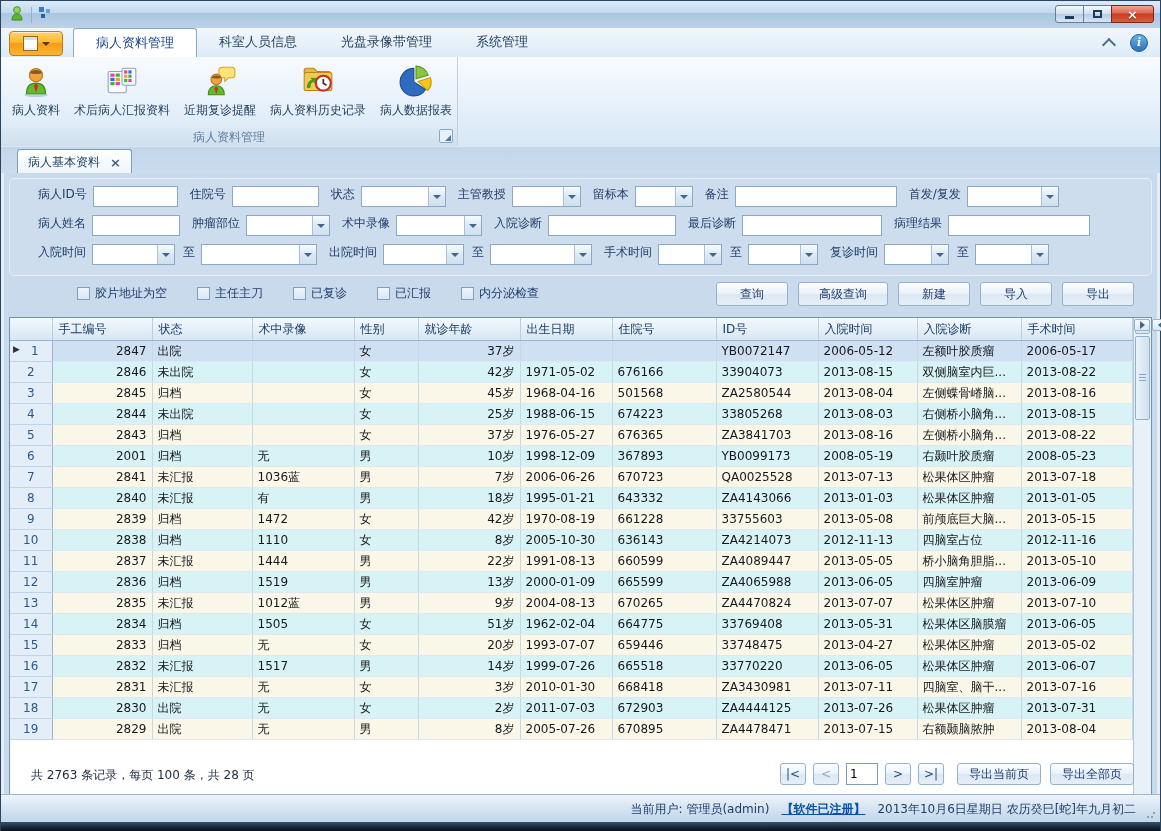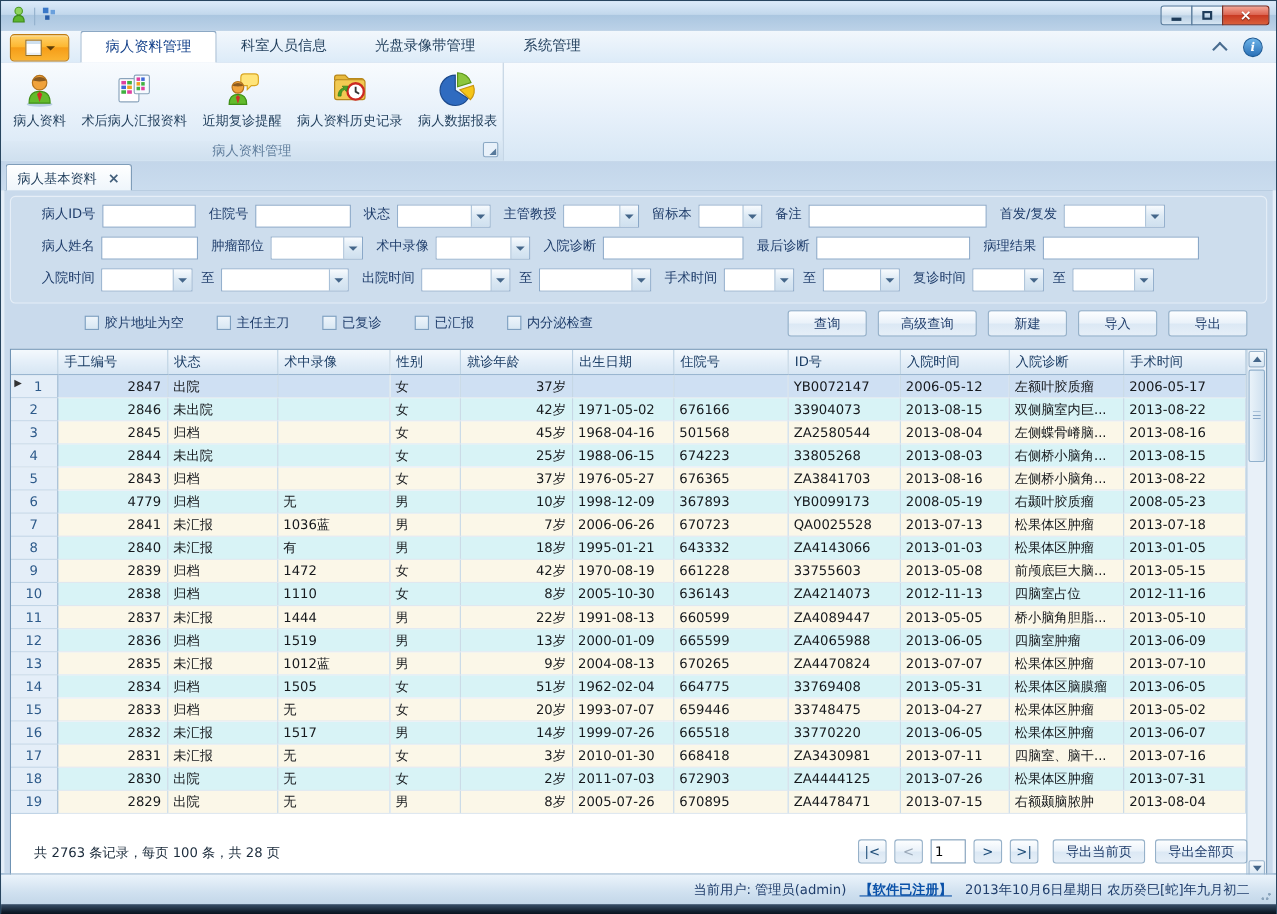--- a/index.html
+++ b/index.html
@@ -59,21 +59,21 @@
   .rcaption{position:absolute;left:0;bottom:0;width:100%;height:18px;line-height:18px;
     text-align:center;color:#5f7d9c;font-size:12px;
     background:linear-gradient(#dce9f5,#cfe0ef);}
   .dlgl{position:absolute;right:4px;bottom:3px;width:12px;height:12px;
     border:1px solid #8aa8c4;border-radius:2px;background:#e8f1fa;}
   .dlgl::after{content:"";position:absolute;right:1px;bottom:1px;width:0;height:0;
     border:3px solid transparent;border-right-color:#57799b;border-bottom-color:#57799b;}
   
   .docbar{position:absolute;left:0;top:146px;width:100%;height:26px;
     background:linear-gradient(#c3d6ea,#cadcee);border-bottom:1px solid #7f9db9;}
-  .dtab{position:absolute;left:4px;top:2px;height:24px;background:linear-gradient(#ffffff,#eef5fb);
+  .dtab{position:absolute;left:16px;top:2px;height:24px;background:linear-gradient(#ffffff,#eef5fb);
     border:1px solid #7f9db9;border-bottom:none;border-radius:3px 3px 0 0;
     display:flex;align-items:center;padding:0 10px;gap:10px;color:#1e3c5a;}
   .dtab .x{color:#44607c;font-weight:bold;font-size:13px;line-height:1;}
   
   .content{position:absolute;left:0;top:172px;width:100%;height:621px;background:#c9daec;
     box-shadow:inset 3px 0 0 #e4eef8,inset -3px 0 0 #e4eef8;}
   .filterpanel{position:absolute;left:8px;right:8px;top:5px;height:96px;
     border:1px solid #e6eef7;border-radius:5px;background:#cddded;}
   .frow{position:absolute;left:0;width:100%;display:flex;align-items:flex-start;padding-left:28px;
     box-sizing:border-box;white-space:nowrap;}
@@ -91,21 +91,21 @@
   .cbs{position:absolute;left:68px;top:4px;display:flex;gap:30px;align-items:center;}
   .cb{display:flex;align-items:center;gap:5px;color:#1f3d6b;}
   .cb .box{width:13px;height:13px;border:1px solid #7fa0c0;background:linear-gradient(#eef5fb,#d8e7f3);
     box-sizing:border-box;}
   .actions{position:absolute;right:18px;top:1px;display:flex;gap:10px;}
   .abtn{height:24px;border:1px solid #96b1c9;border-radius:3px;color:#1f3d6b;
     background:linear-gradient(#fdfeff,#e9f1f9 50%,#dbe8f4 51%,#e6eff8);
     display:flex;align-items:center;justify-content:center;box-sizing:border-box;}
   
   .grid-box{position:absolute;left:8px;right:8px;top:144px;height:496px;border:1px solid #6f93b4;
-    background:#fff;display:flex;flex-direction:column;box-sizing:border-box;}
+    background:#fff;display:flex;flex-direction:row;box-sizing:border-box;}
   .grid-top{flex:1;display:flex;overflow:hidden;}
   .grid-scroll{flex:1;overflow:hidden;}
   table.grid{border-collapse:collapse;table-layout:fixed;width:100%;}
   table.grid th{height:22px;font-weight:normal;text-align:left;color:#1a3c64;
     background:linear-gradient(#f4f9fd,#e3eef8 55%,#d7e6f3);
     border-right:1px solid #b9cfe2;border-bottom:1px solid #9ab6d0;padding:0 6px;
     overflow:hidden;white-space:nowrap;}
   table.grid td{height:21px;border-right:1px solid #c6d7e5;border-bottom:1px solid #dfe8f0;
     padding:0 5px;overflow:hidden;white-space:nowrap;color:#15181c;box-sizing:border-box;}
   table.grid td.numcell{background:#e4eef8;border-right:1px solid #9ab6d0;border-bottom:1px solid #c0d4e6;
@@ -552,21 +552,21 @@
                   <td class="r">37岁</td>
                   <td>1976-05-27</td>
                   <td>676365</td>
                   <td>ZA3841703</td>
                   <td>2013-08-16</td>
                   <td>左侧桥小脑角...</td>
                   <td>2013-08-22</td>
                 </tr>
                 <tr class="even">
                   <td class="numcell">6</td>
-                  <td class="r">4779</td>
+                  <td class="r">2001</td>
                   <td>归档</td>
                   <td>无</td>
                   <td>男</td>
                   <td class="r">10岁</td>
                   <td>1998-12-09</td>
                   <td>367893</td>
                   <td>YB0099173</td>
                   <td>2008-05-19</td>
                   <td>右颞叶胶质瘤</td>
                   <td>2008-05-23</td>

